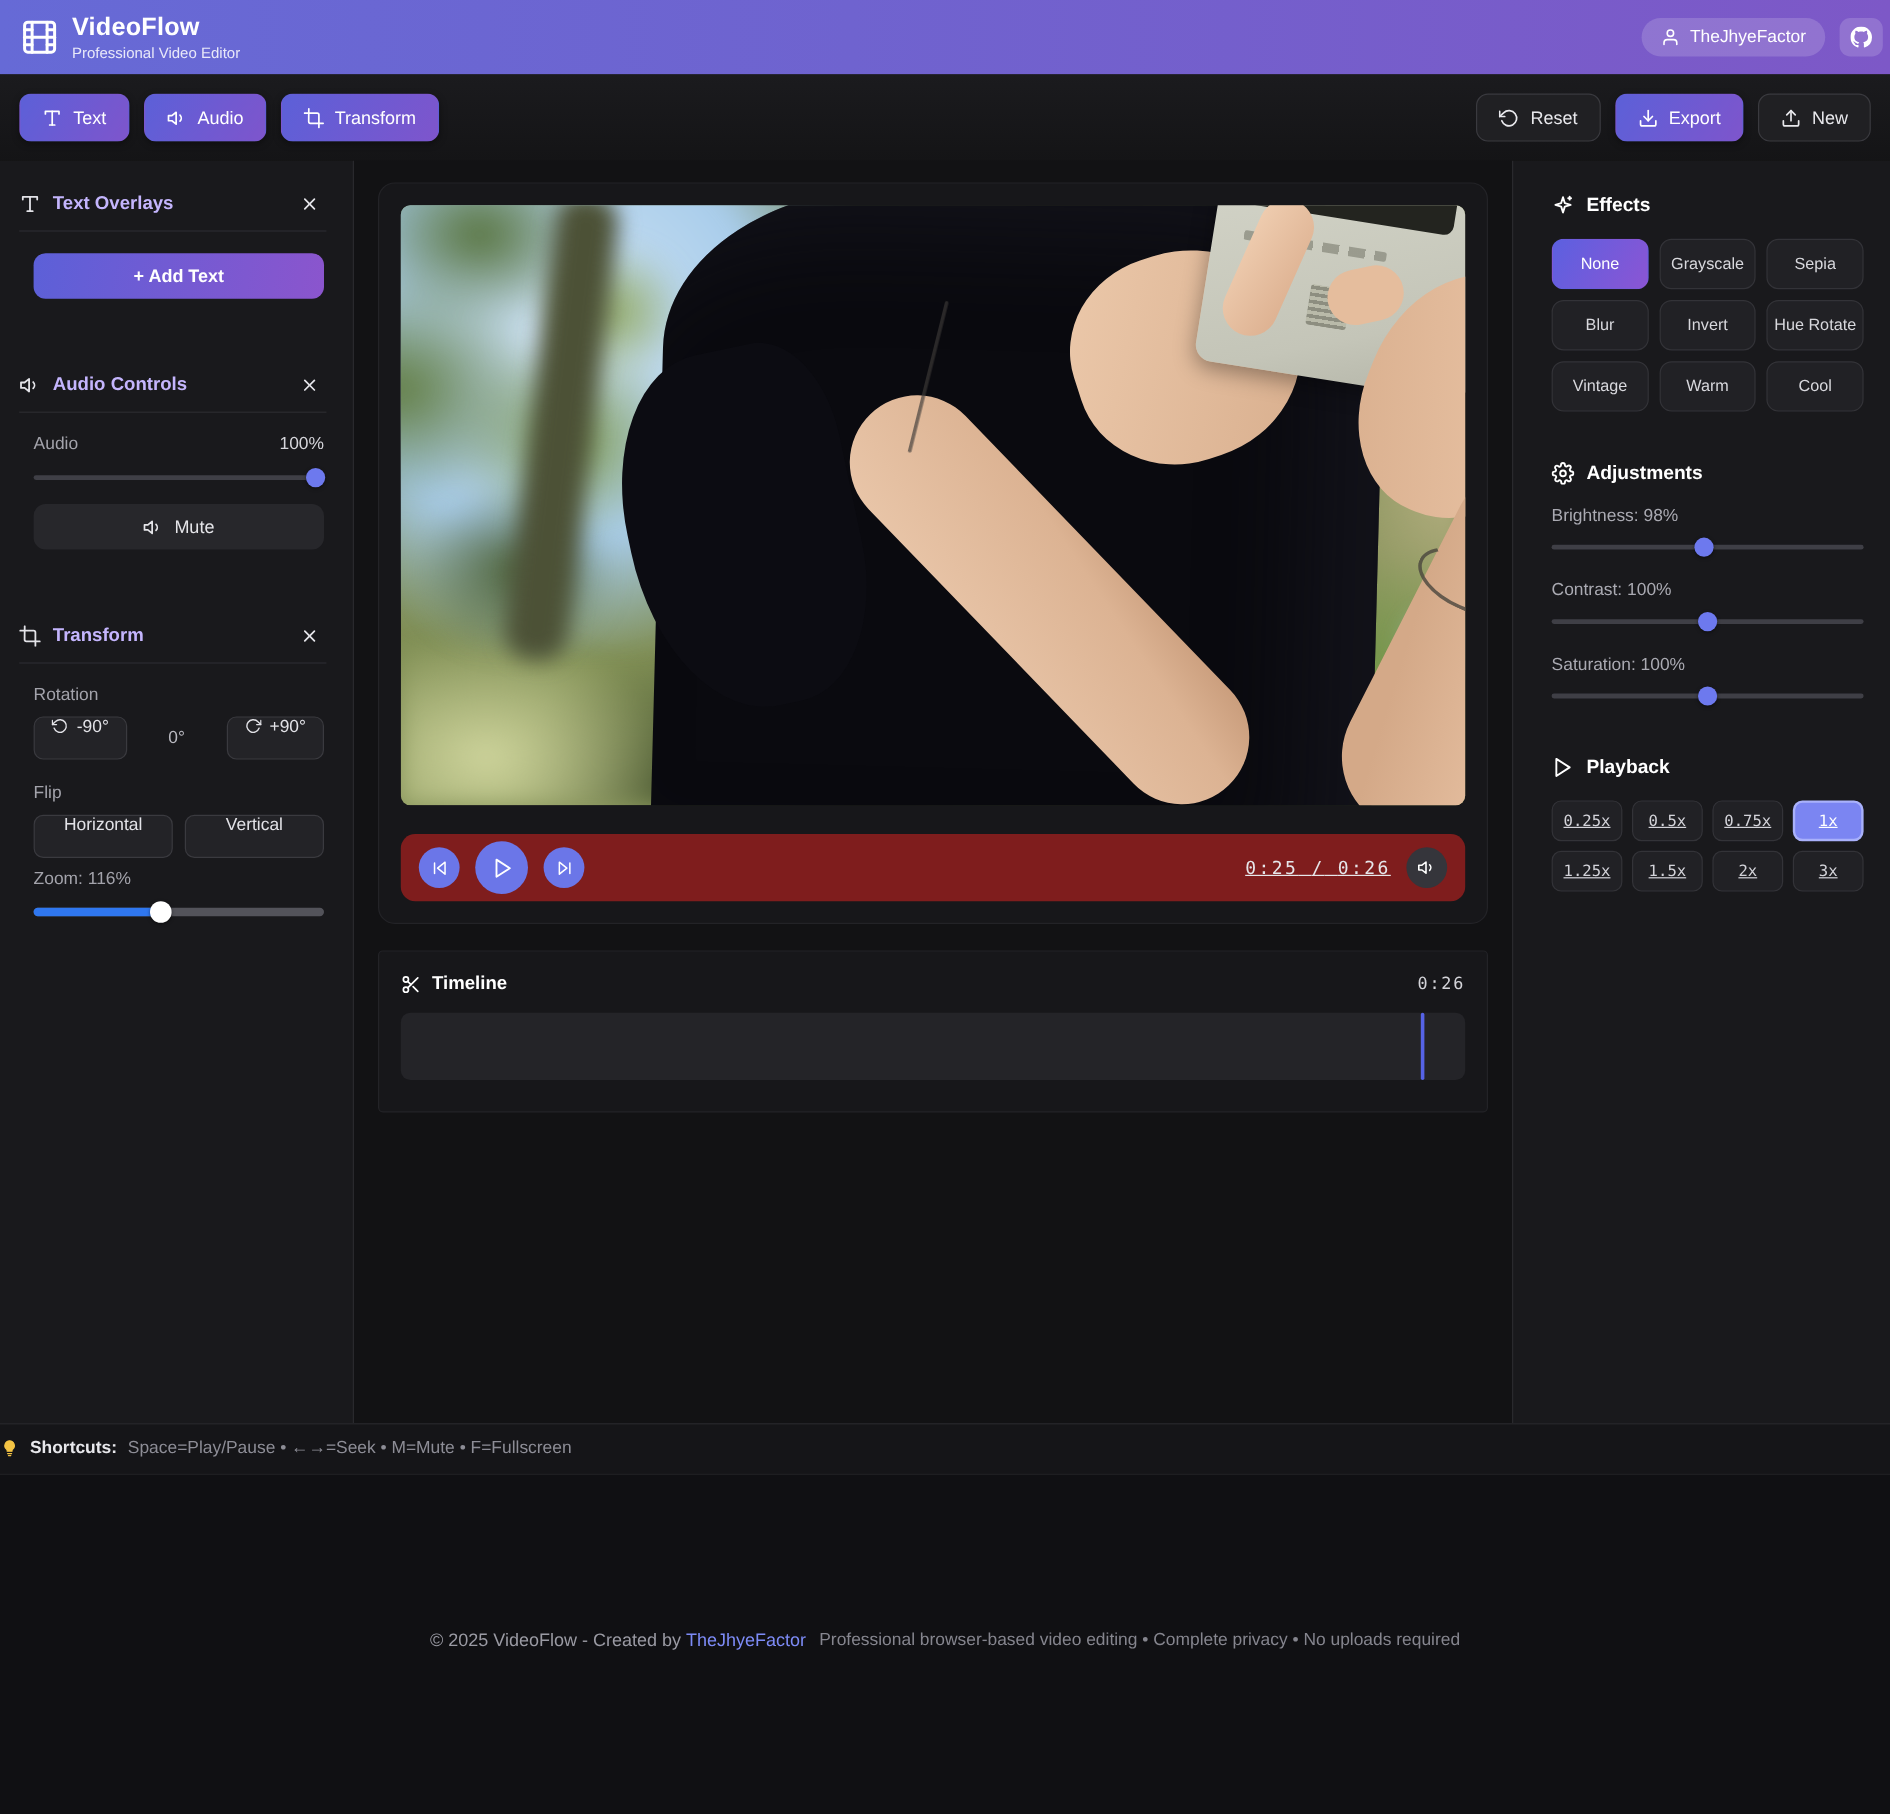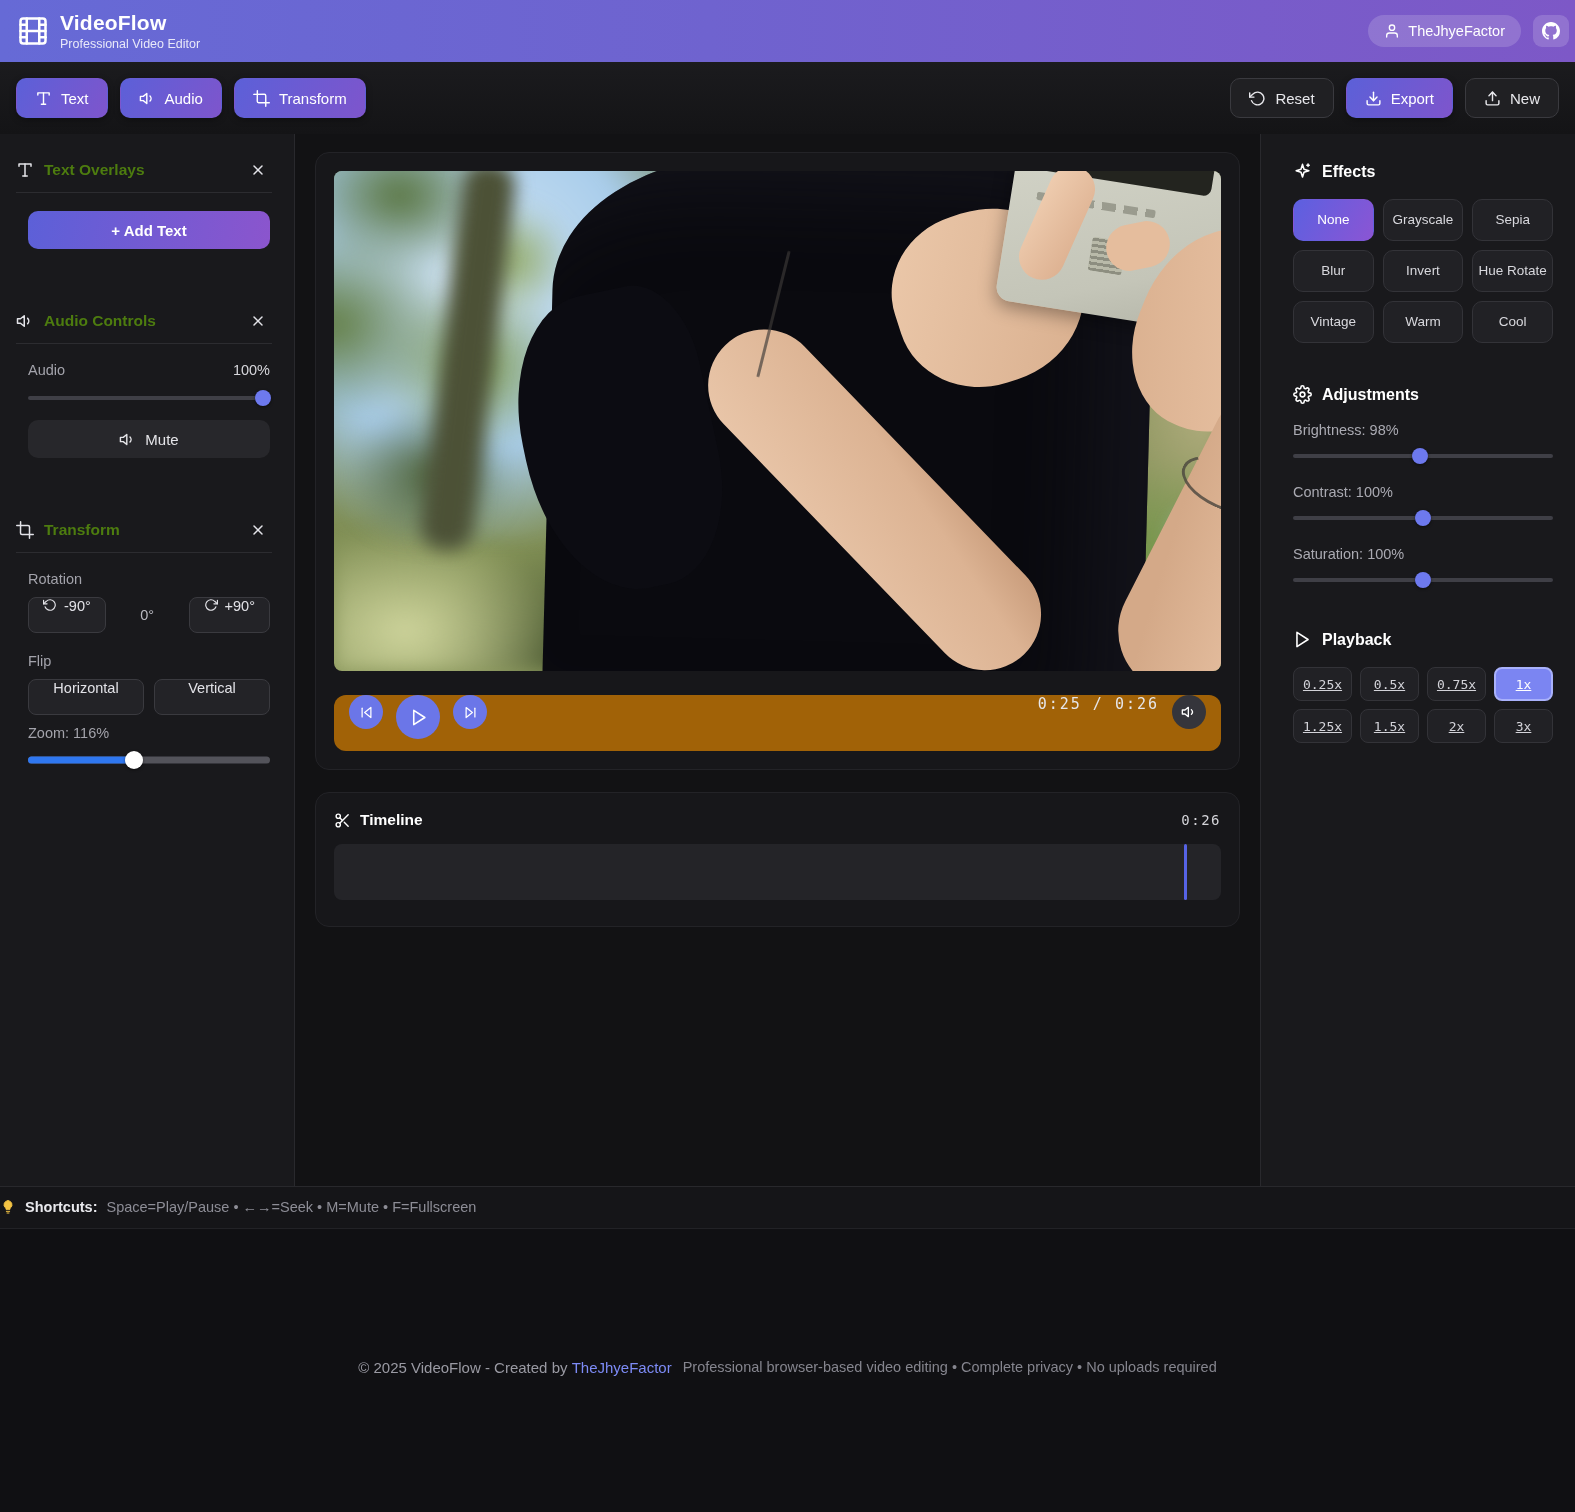--- a/index.html
+++ b/index.html
@@ -32,21 +32,21 @@
 
   
   .content { flex:1 1 auto; display:flex; min-height:0; }
   .sidebar-left { width:295px; flex:0 0 295px; background:#19191c; border-right:1px solid #29292d; padding:26px 22px 0 16px; }
   .sidebar-right { width:315px; flex:0 0 315px; background:#19191c; border-left:1px solid #29292d; padding:28px 22px 0 32px; }
   .main { flex:1 1 auto; padding:18px 20px; background:#121214; }
 
   
   .panel { margin-bottom:62px; }
   .panel-head { display:flex; align-items:center; gap:10px; padding:0 4px 12px 0; border-bottom:1px solid #2c2c30;
-    color:#4d7c0f; font-size:15.5px; font-weight:bold; }
+    color:#c4b5fd; font-size:15.5px; font-weight:bold; }
   .panel-head svg { color:#e3e3e8; }
   .panel-close { margin-left:auto; background:none; border:none; color:#a0a0a8; cursor:pointer; display:flex; padding:2px; }
   .panel-body { padding:18px 2px 0 12px; }
   .grad-block-btn { width:100%; height:38px; border:none; border-radius:10px; color:#fff; font-size:15px; font-weight:bold;
     background:linear-gradient(100deg,#5c60d8 0%,#8b55cd 100%); cursor:pointer; font-family:"Liberation Sans",sans-serif; }
   .row-between { display:flex; justify-content:space-between; align-items:center; }
   .lbl { color:#a3a3ab; font-size:14.5px; }
   .val { color:#d6d6db; font-size:14.5px; }
   .dark-block-btn { width:100%; height:38px; border:none; border-radius:10px; background:#27272b; color:#e5e5e9;
     font-size:15px; display:flex; align-items:center; justify-content:center; gap:9px; cursor:pointer;
@@ -74,32 +74,32 @@
     border-radius:8px; height:36px; padding:0 14px; color:#e2e2e7; font-size:14.5px; cursor:pointer;
     font-family:"Liberation Sans",sans-serif; }
   .rot-val { color:#b9b9c0; font-size:14.5px; }
   .flip-row { display:flex; gap:10px; margin-bottom:10px;border-radius:16px; }
   .flip-row .sm-btn { flex:1; }
 
   
   .video-panel { background:#17171a; border:1px solid #232327; border-radius:14px; padding:18px; }
   .video-frame { position:relative; height:500px; border-radius:8px; overflow:hidden; background:#0b0b0d; cursor:pointer; }
   .video-frame .layer { position:absolute; }
-  .controls-bar { margin-top:24px; height:56px; background:#a16207; border-radius:12px; display:flex; 
-    gap:13px; padding:0 15px; }
+  .controls-bar { margin-top:24px; height:56px; background:#7f1d1d; border-radius:12px; display:flex; align-items:center;
+    gap:13px; padding:0 15px;text-decoration:underline; }
   .cbtn { border:none; border-radius:50%; background:#6b76e8; color:#fff; display:flex; align-items:center;
     justify-content:center; cursor:pointer; }
   .cbtn.small { width:34px; height:34px; }
   .cbtn.big { width:44px; height:44px; }
   .time-display { margin-left:auto; font-family:"DejaVu Sans Mono", monospace; font-size:15px; letter-spacing:2px; color:#e6e6ea; }
   .vol-btn { width:34px; height:34px; border-radius:50%; border:none; background:#35353b; color:#fff; display:flex;
     align-items:center; justify-content:center; cursor:pointer; }
 
   
-  .timeline-panel { margin-top:22px; background:#17171a; border:1px solid #232327; border-radius:14px; padding:18px 18px 26px; }
+  .timeline-panel { margin-top:22px; background:#17171a; border:1px solid #232327; border-radius:4px; padding:18px 18px 26px; }
   .tl-head { display:flex; align-items:center; gap:9px; color:#fff; font-size:15.5px; font-weight:bold; }
   .tl-dur { margin-left:auto; font-family:"DejaVu Sans Mono", monospace; font-size:14px; letter-spacing:1.5px; color:#d4d4d9; font-weight:normal; }
   .tl-track { position:relative; margin-top:15px; height:56px; background:#242428; border-radius:8px; cursor:pointer; }
   .tl-playhead { position:absolute; top:0; bottom:0; left:95.8%; width:3px; background:#5663e6; border-radius:2px; cursor:ew-resize; }
   .trim-grid { display:grid; grid-template-columns:1fr 1fr; column-gap:16px; margin-top:26px; }
   .trim-label { color:#a3a3ab; font-size:14.5px; }
   .trim-grid .slider { margin:20px 0 0; }
 
   
   .rs-section { margin-bottom:42px; }

